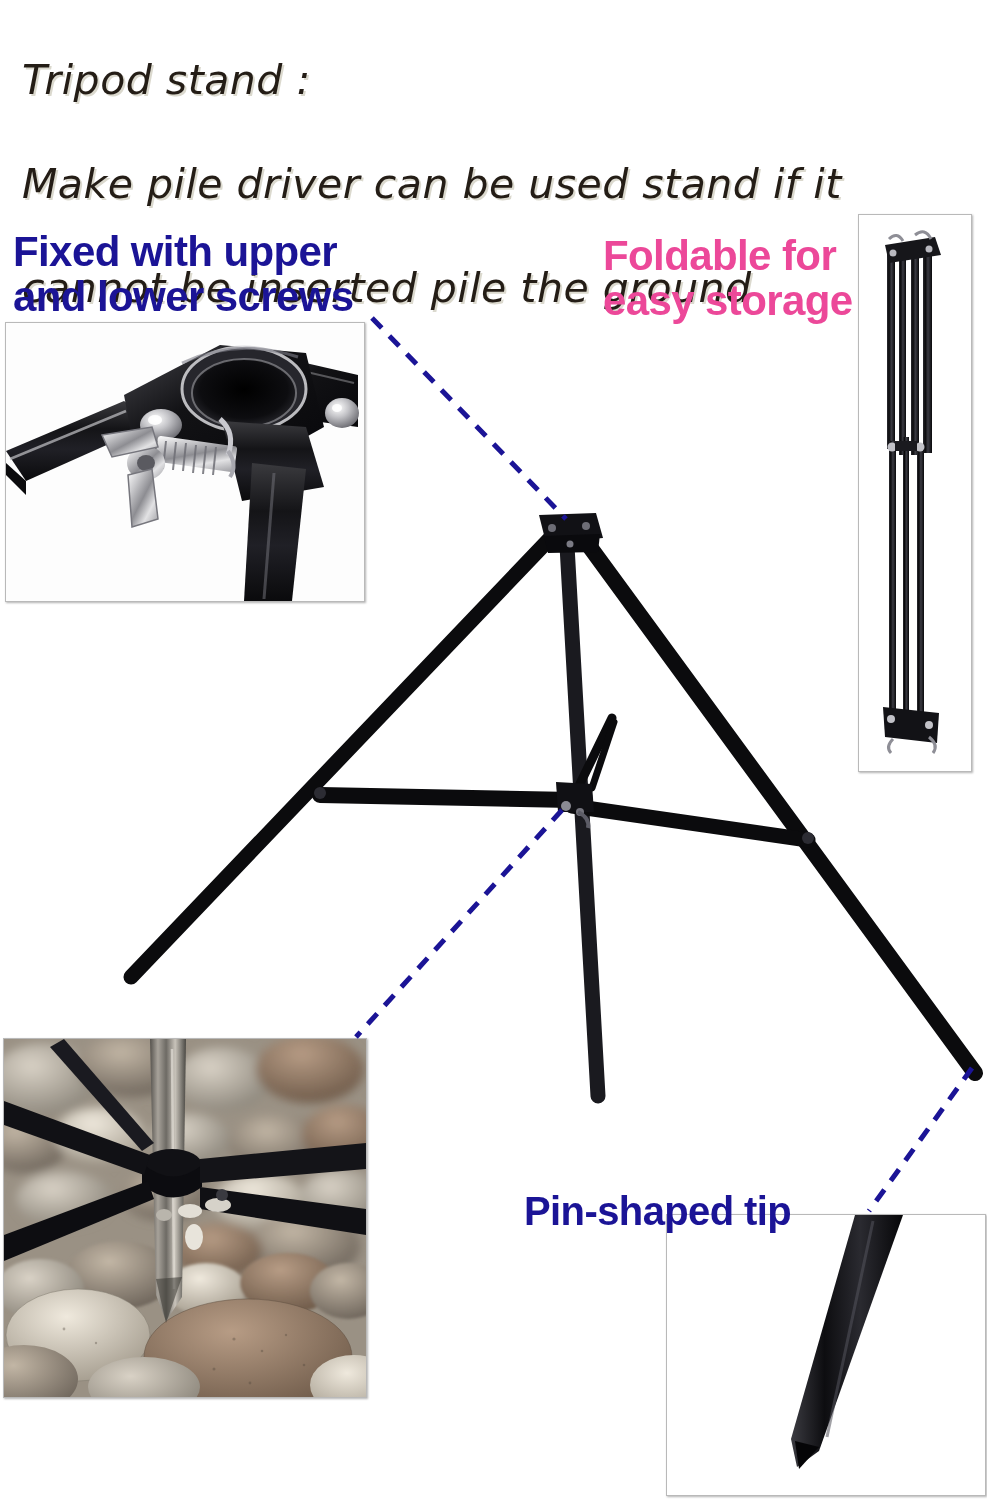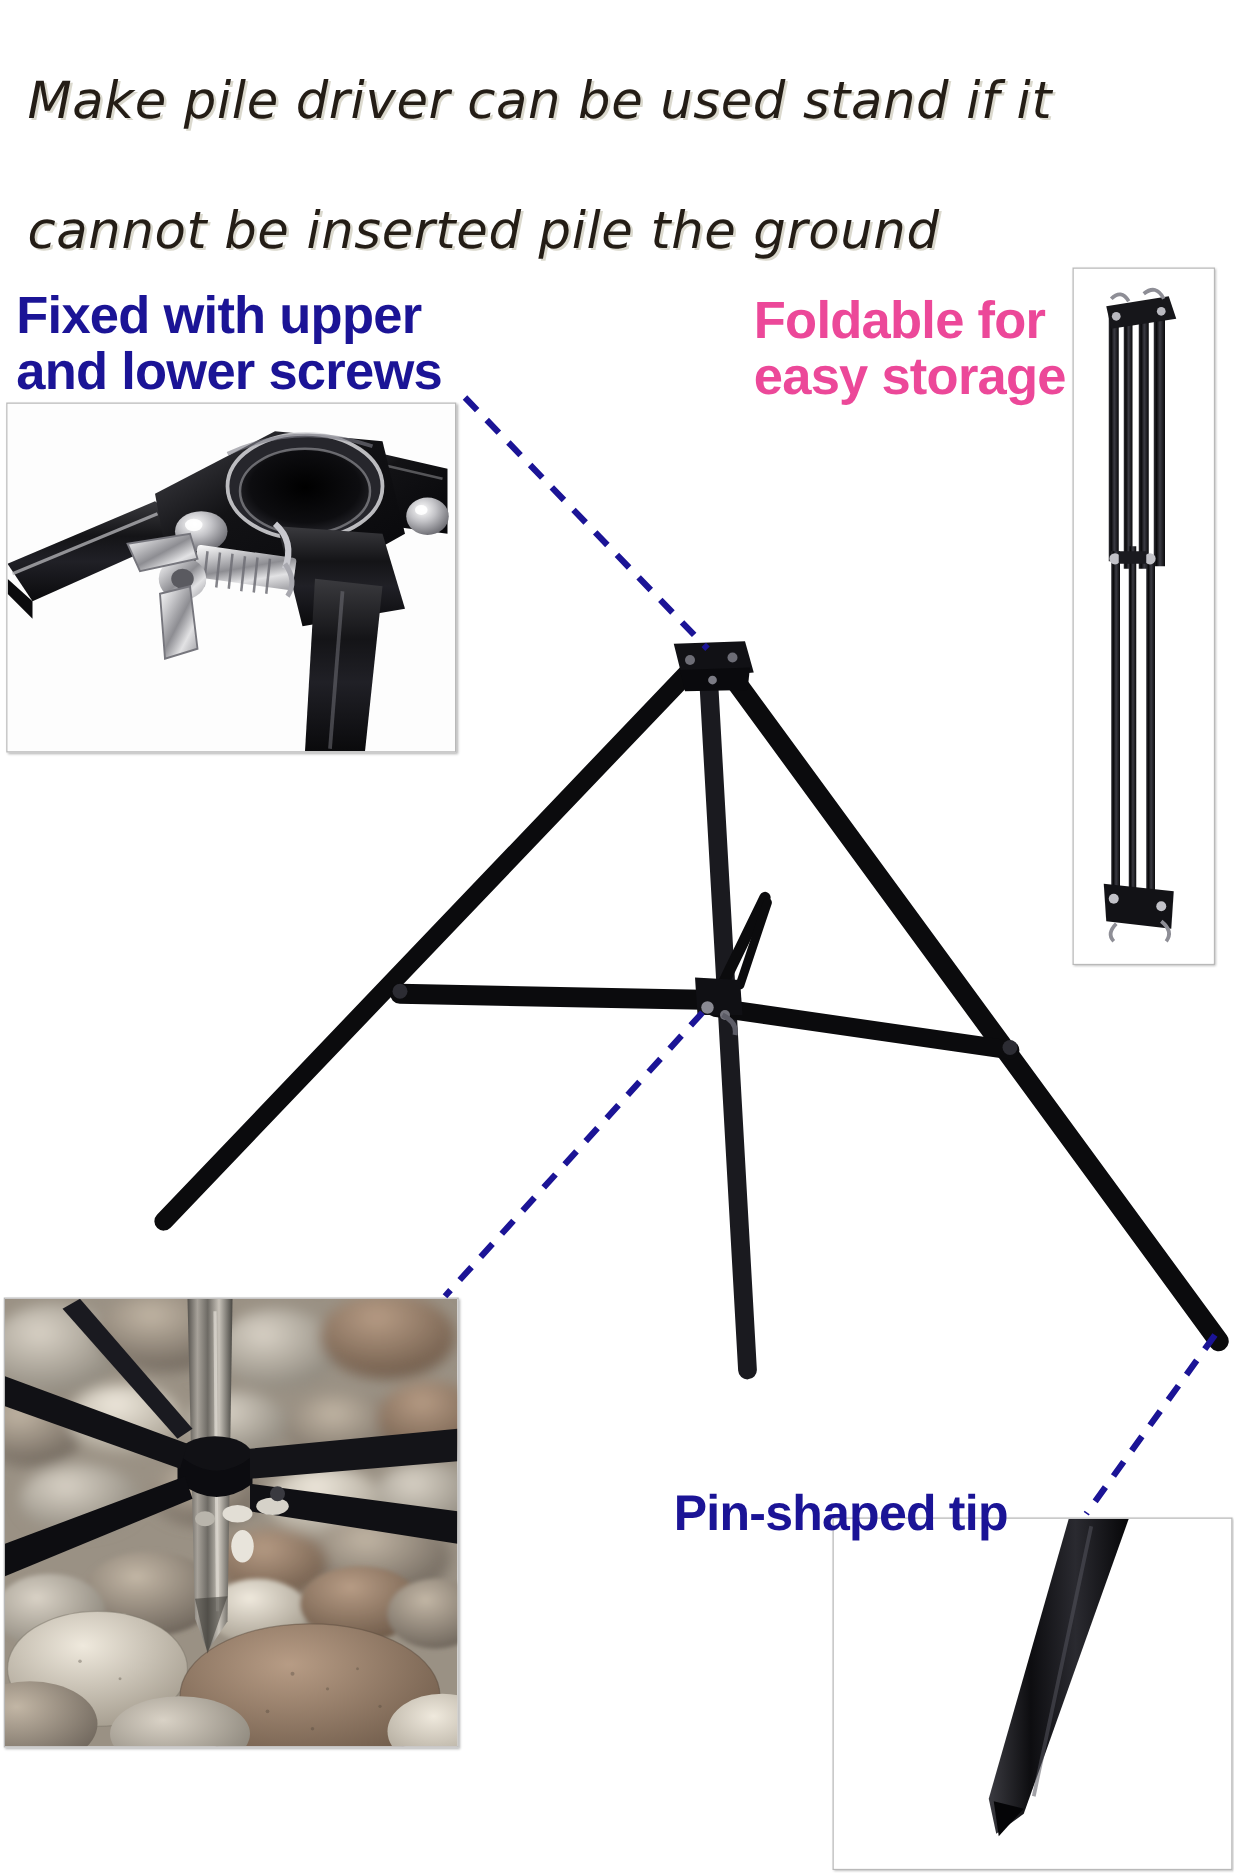--- a/index.html
+++ b/index.html
@@ -74,20 +74,21 @@
     z-index: 30;
     pointer-events: none;
   }
 </style>
 </head>
 <body>
 
 <div id="page">
 
   <div id="header-text" style="color: rgb(36, 29, 22);">
+    <span class="hl hl-1">Tripod stand :</span>
     <span class="hl">Make pile driver can be used stand if it</span>
     <span class="hl">cannot be inserted pile the ground</span>
   </div>
 
   <div class="inset" id="inset-clamp">
     <svg class="inset-canvas" viewBox="0 0 358 278" preserveAspectRatio="none">
       <defs>
         <linearGradient id="mtlBlk" x1="0" y1="0" x2="0" y2="1">
           <stop offset="0%" stop-color="#3a3a3e"></stop>
           <stop offset="35%" stop-color="#141417"></stop>
@@ -384,15 +385,15 @@
       <line id="ld-tip" x1="972" y1="1068" x2="869" y2="1211" stroke="#1b1496"></line>
     </g>
   </svg>
 
   <div class="callout-label" id="label-screws" style="color: rgb(27, 20, 150);">Fixed with upper
 and lower screws</div>
 
   <div class="callout-label" id="label-fold" style="color: #ec4899;">Foldable for
 easy storage</div>
 
-  <div class="callout-label" id="label-pin" style="color: rgb(27, 20, 150); margin-left: 15px;">Pin-shaped tip</div>
+  <div class="callout-label" id="label-pin" style="color: rgb(27, 20, 150);">Pin-shaped tip</div>
 
 </div>
 
 </body></html>

